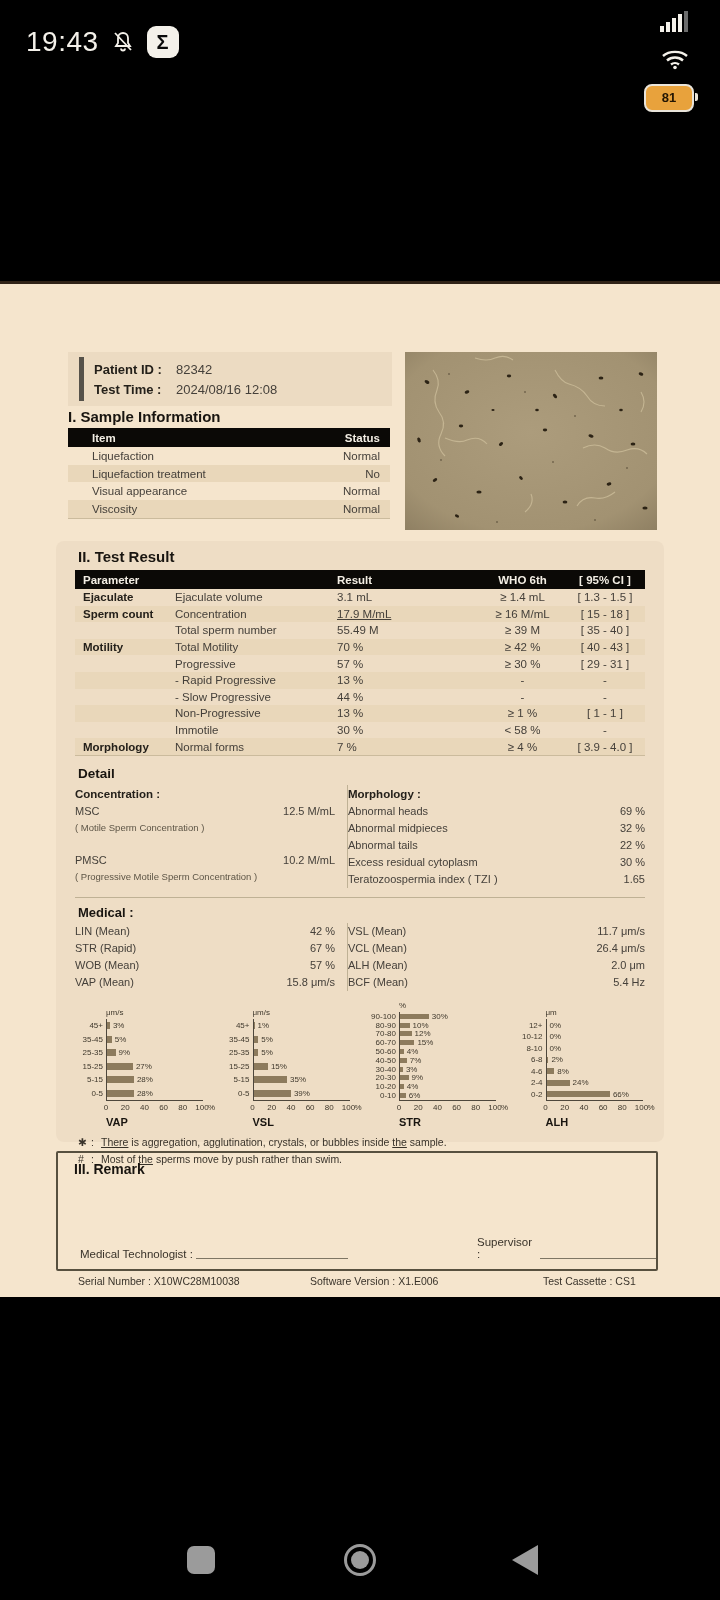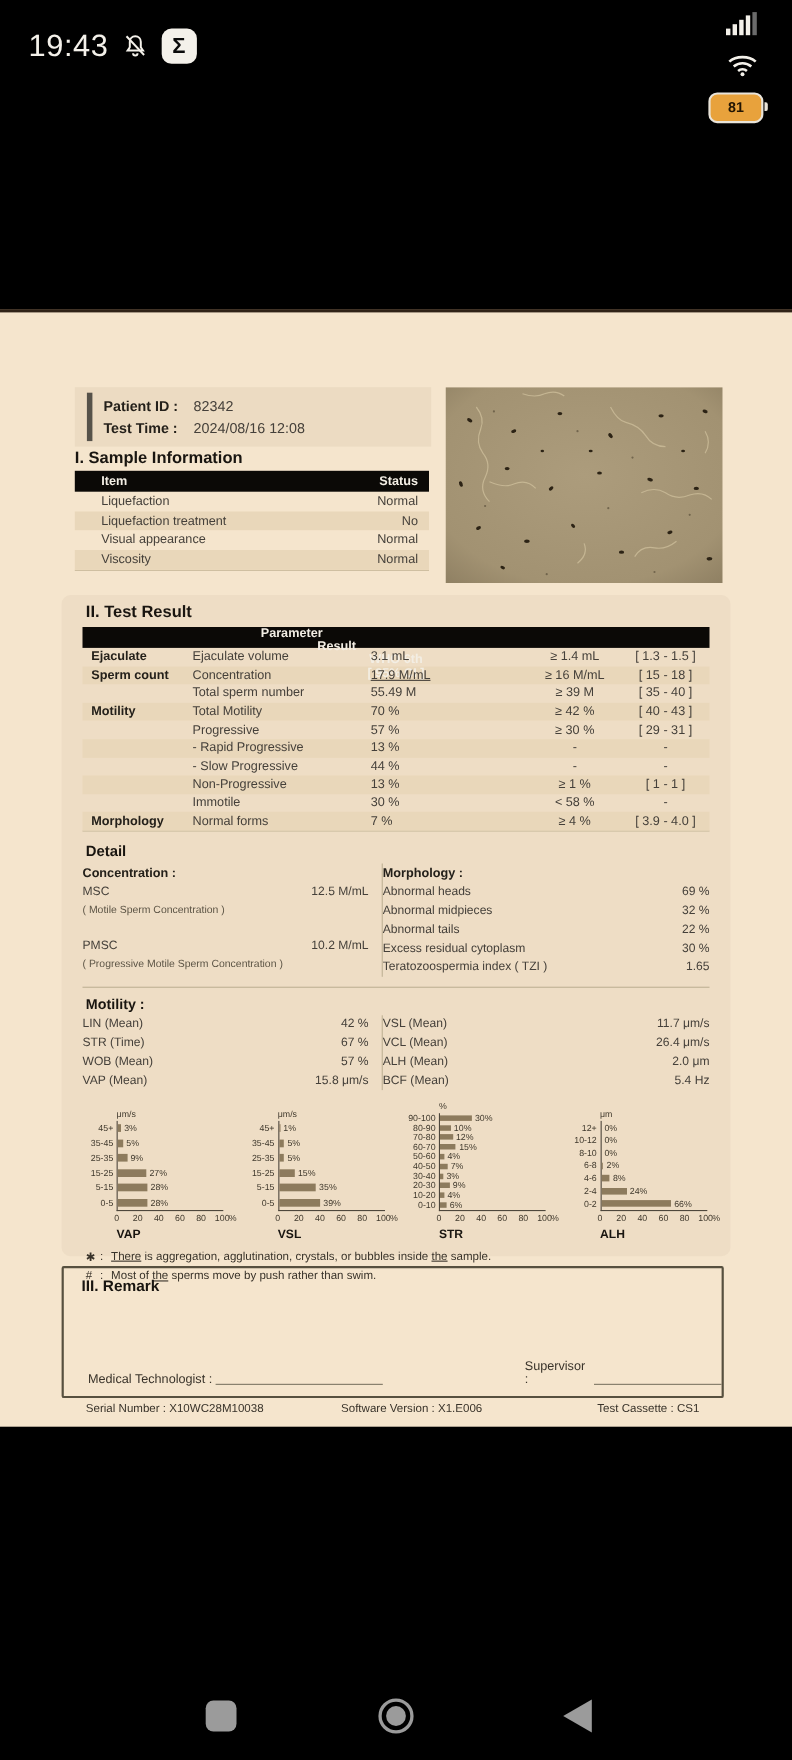--- a/index.html
+++ b/index.html
@@ -36,21 +36,21 @@
   .st-header{background:#0b0906;color:#f3eee4;display:flex;height:19px;align-items:center;font-weight:bold;}
   .st-row{display:flex;height:17.7px;align-items:center;}
   .st-row.alt{background:#e9d7ba;}
   .st-item{flex:1;padding-left:24px;}
   .st-status{padding-right:10px;text-align:right;}
 
   .sec2{position:absolute;left:56px;top:257px;width:608px;height:601px;background:#eeddc5;border-radius:8px;box-sizing:border-box;}
   .sec2-title{margin:7px 0 5px 22px;}
 
   .t2{width:570px;margin-left:19px;font-size:11.5px;color:#45403a;border-bottom:1px solid #cbbb9d;}
-  .t2-head{background:#0b0906;color:#f3eee4;display:flex;height:19px;align-items:center;font-weight:bold;flex-direction:column;}
+  .t2-head{background:#0b0906;color:#f3eee4;display:flex;height:19px;align-items:center;font-weight:bold;}
   .t2-row{display:flex;height:16.6px;align-items:center;}
   .t2-row.alt{background:#e9d7ba;}
   .c-gp{width:262px;padding-left:8px;box-sizing:border-box;}
   .c-g{width:100px;padding-left:8px;box-sizing:border-box;font-weight:bold;color:#24201a;}
   .c-p{width:162px;box-sizing:border-box;}
   .c-r{width:143px;box-sizing:border-box;}
   .c-w{width:85px;text-align:center;box-sizing:border-box;}
   .c-c{width:80px;text-align:center;box-sizing:border-box;}
   .u{text-decoration:underline;}
 
@@ -382,29 +382,29 @@
               </div>
               <div class="d-row">
                 <span>Teratozoospermia index ( TZI )</span>
                 <span>1.65</span>
               </div>
             </div>
         </div>
       </div>
 
       <div class="mot-divider"></div>
-      <div class="mot-title">Motility :</div>
+      <div class="mot-title">Medical :</div>
       <div class="d-grid">
         <div class="d-left" id="mot-left">
             <div class="d-row">
               <span>LIN (Mean)</span>
               <span>42 %</span>
             </div>
             <div class="d-row">
-              <span>STR (Time)</span>
+              <span>STR (Rapid)</span>
               <span>67 %</span>
             </div>
             <div class="d-row">
               <span>WOB (Mean)</span>
               <span>57 %</span>
             </div>
             <div class="d-row">
               <span>VAP (Mean)</span>
               <span>15.8 μm/s</span>
             </div>

